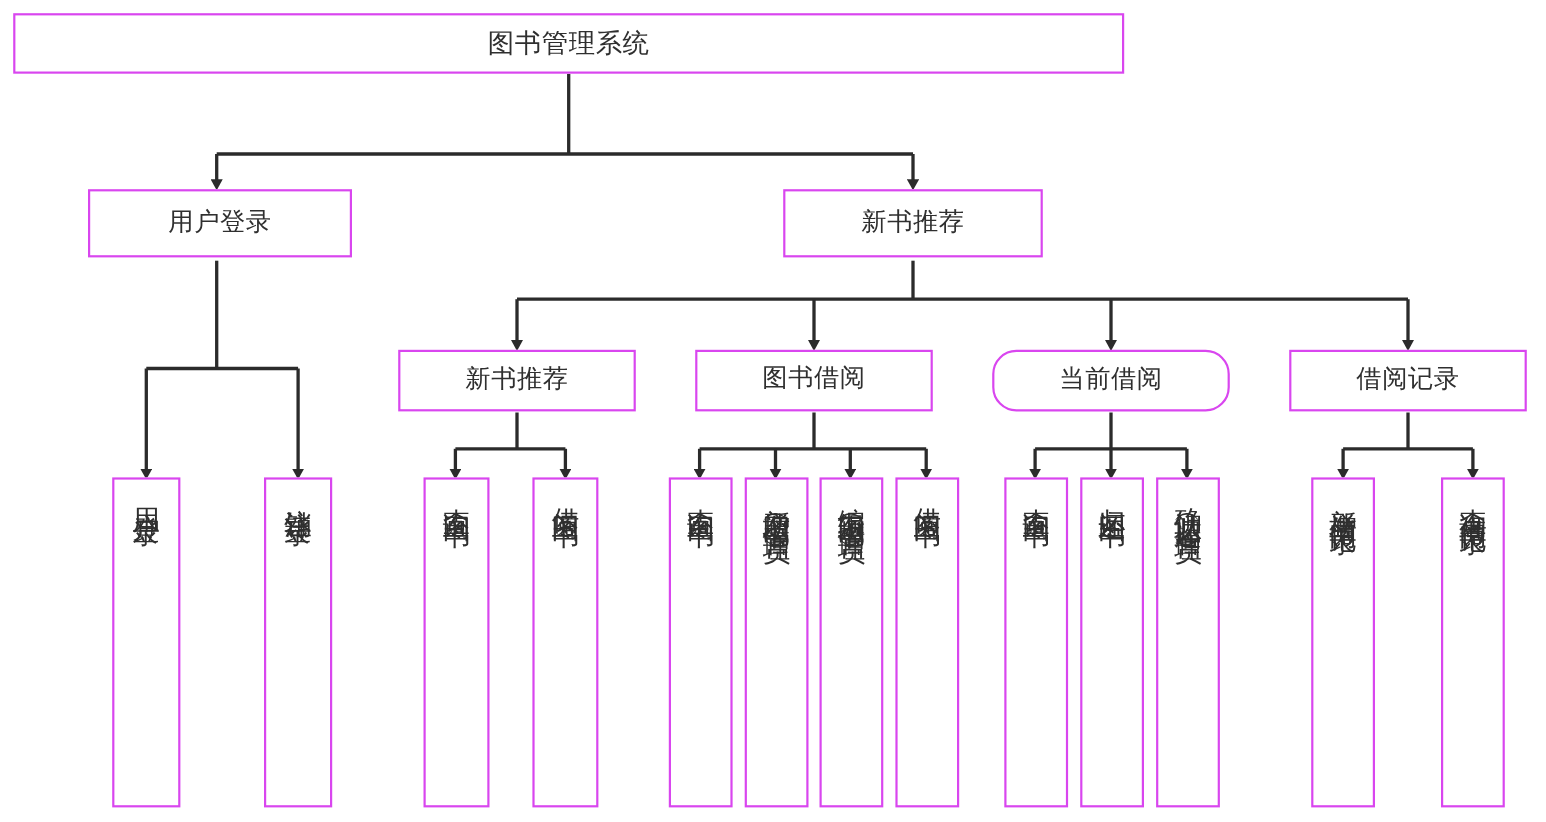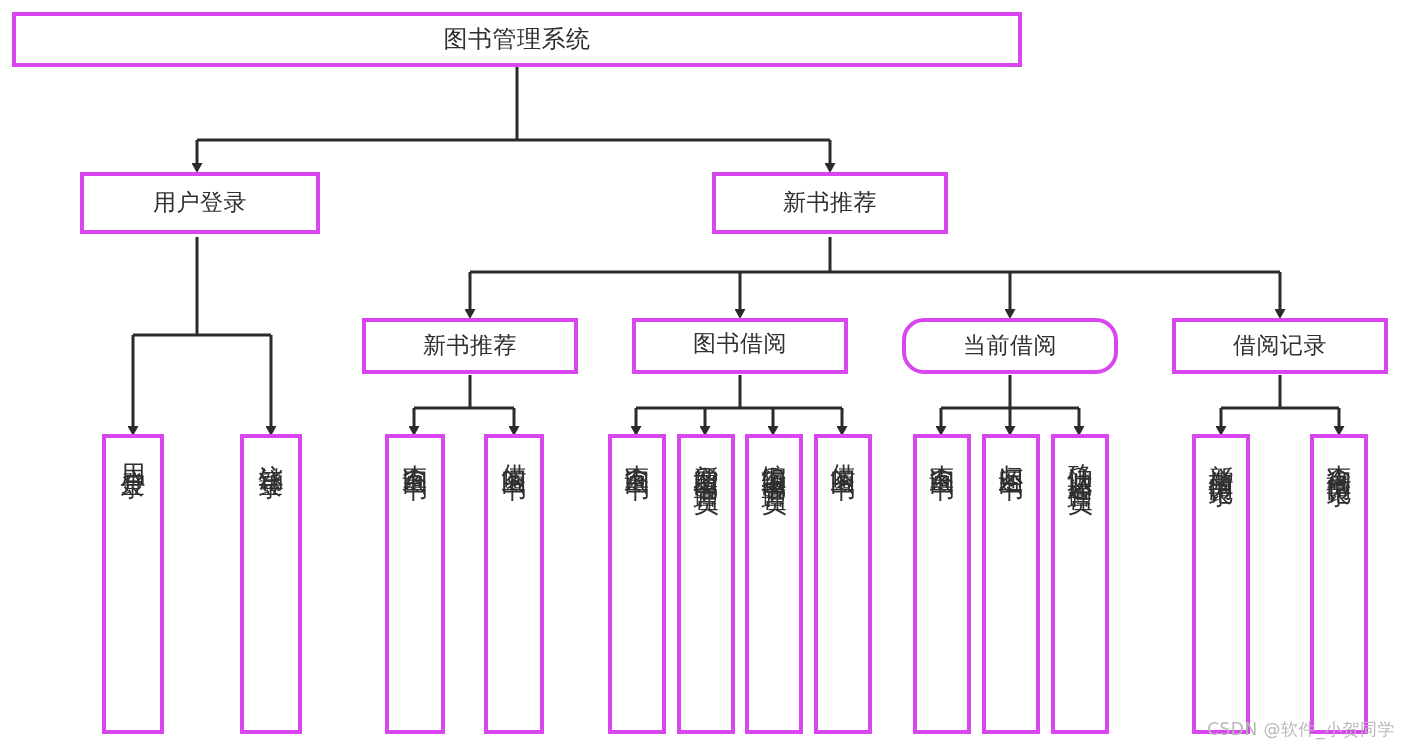--- a/index.html
+++ b/index.html
@@ -23,21 +23,21 @@
     left: 0;
     top: 0;
     width: 1405px;
     height: 747px;
     pointer-events: none;
   }
   .node {
     position: absolute;
     box-sizing: border-box;
     background: #ffffff;
-    border: 4px solid #d946ef;
+    border: 2px solid #d946ef;
     display: flex;
     align-items: center;
     justify-content: center;
     color: #2f2f2f;
     z-index: 2;
   }
   .node-label {
     display: block;
     text-align: center;
     line-height: 1.18;
@@ -193,15 +193,14 @@
     <span class="node-label">确认归还（管理员）</span>
   </div>
 
   <div class="node v" style="left:1192px; top:434px; width:58px; height:300px;">
     <span class="node-label">新增借阅记录</span>
   </div>
   <div class="node v" style="left:1310px; top:434px; width:58px; height:300px;">
     <span class="node-label">查询借阅记录</span>
   </div>
 
-  <div class="watermark">CSDN @软件_小贺同学</div>
 
 </div>
 
 </body></html>

